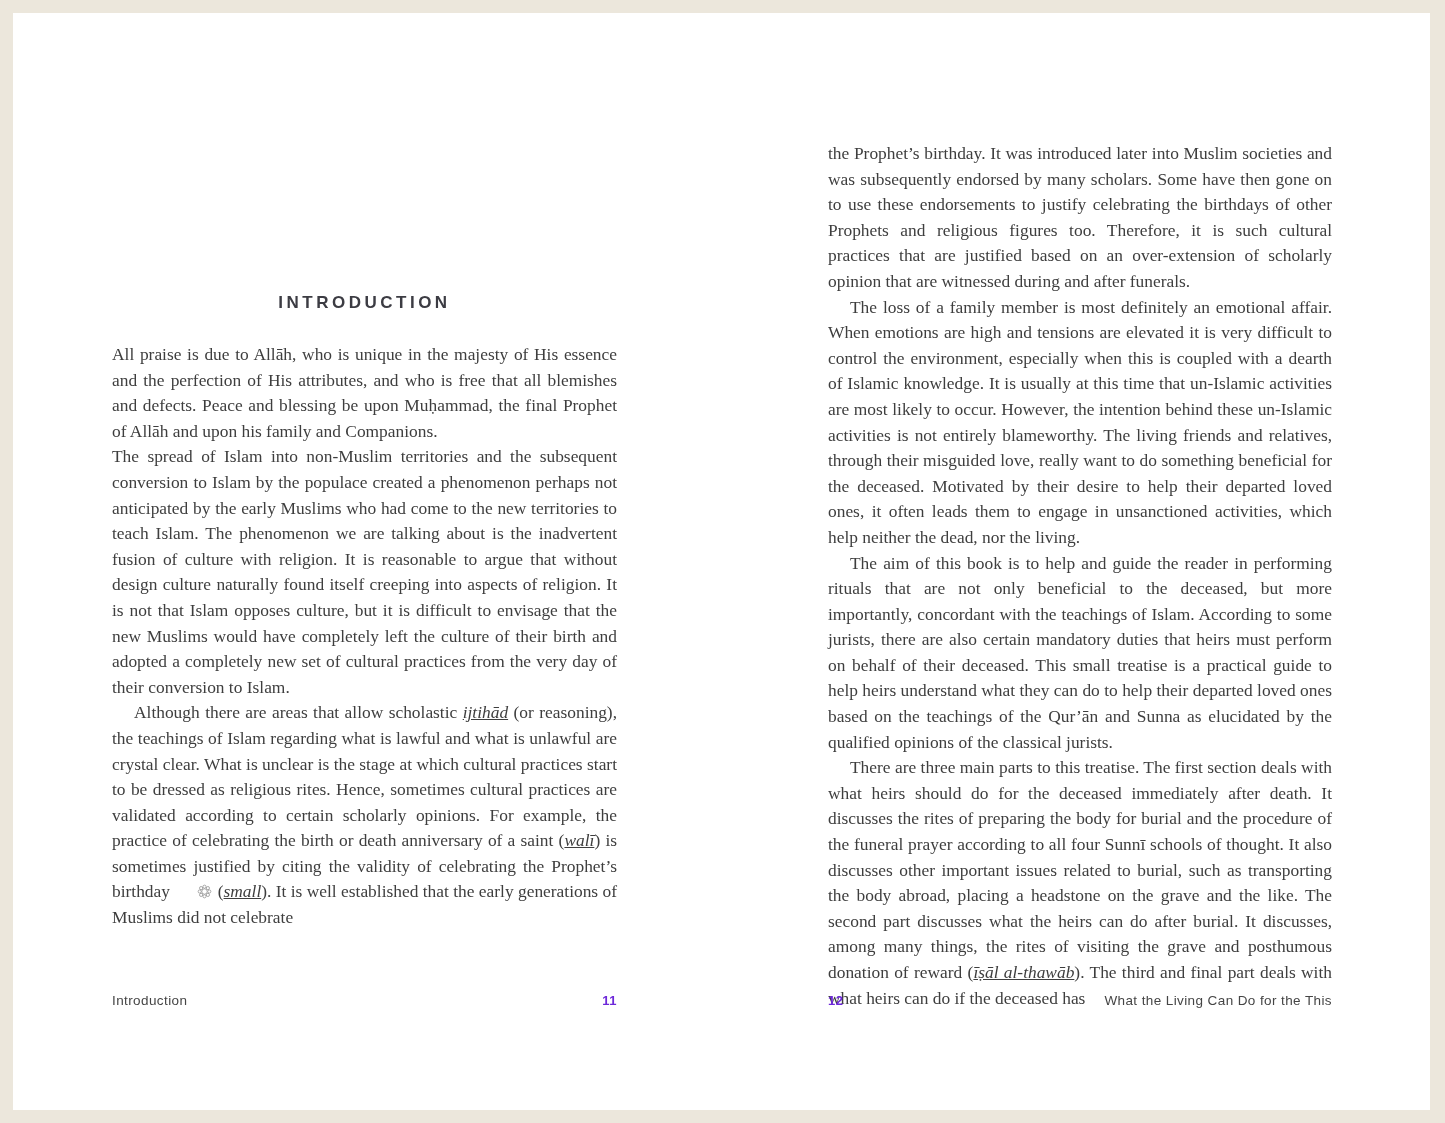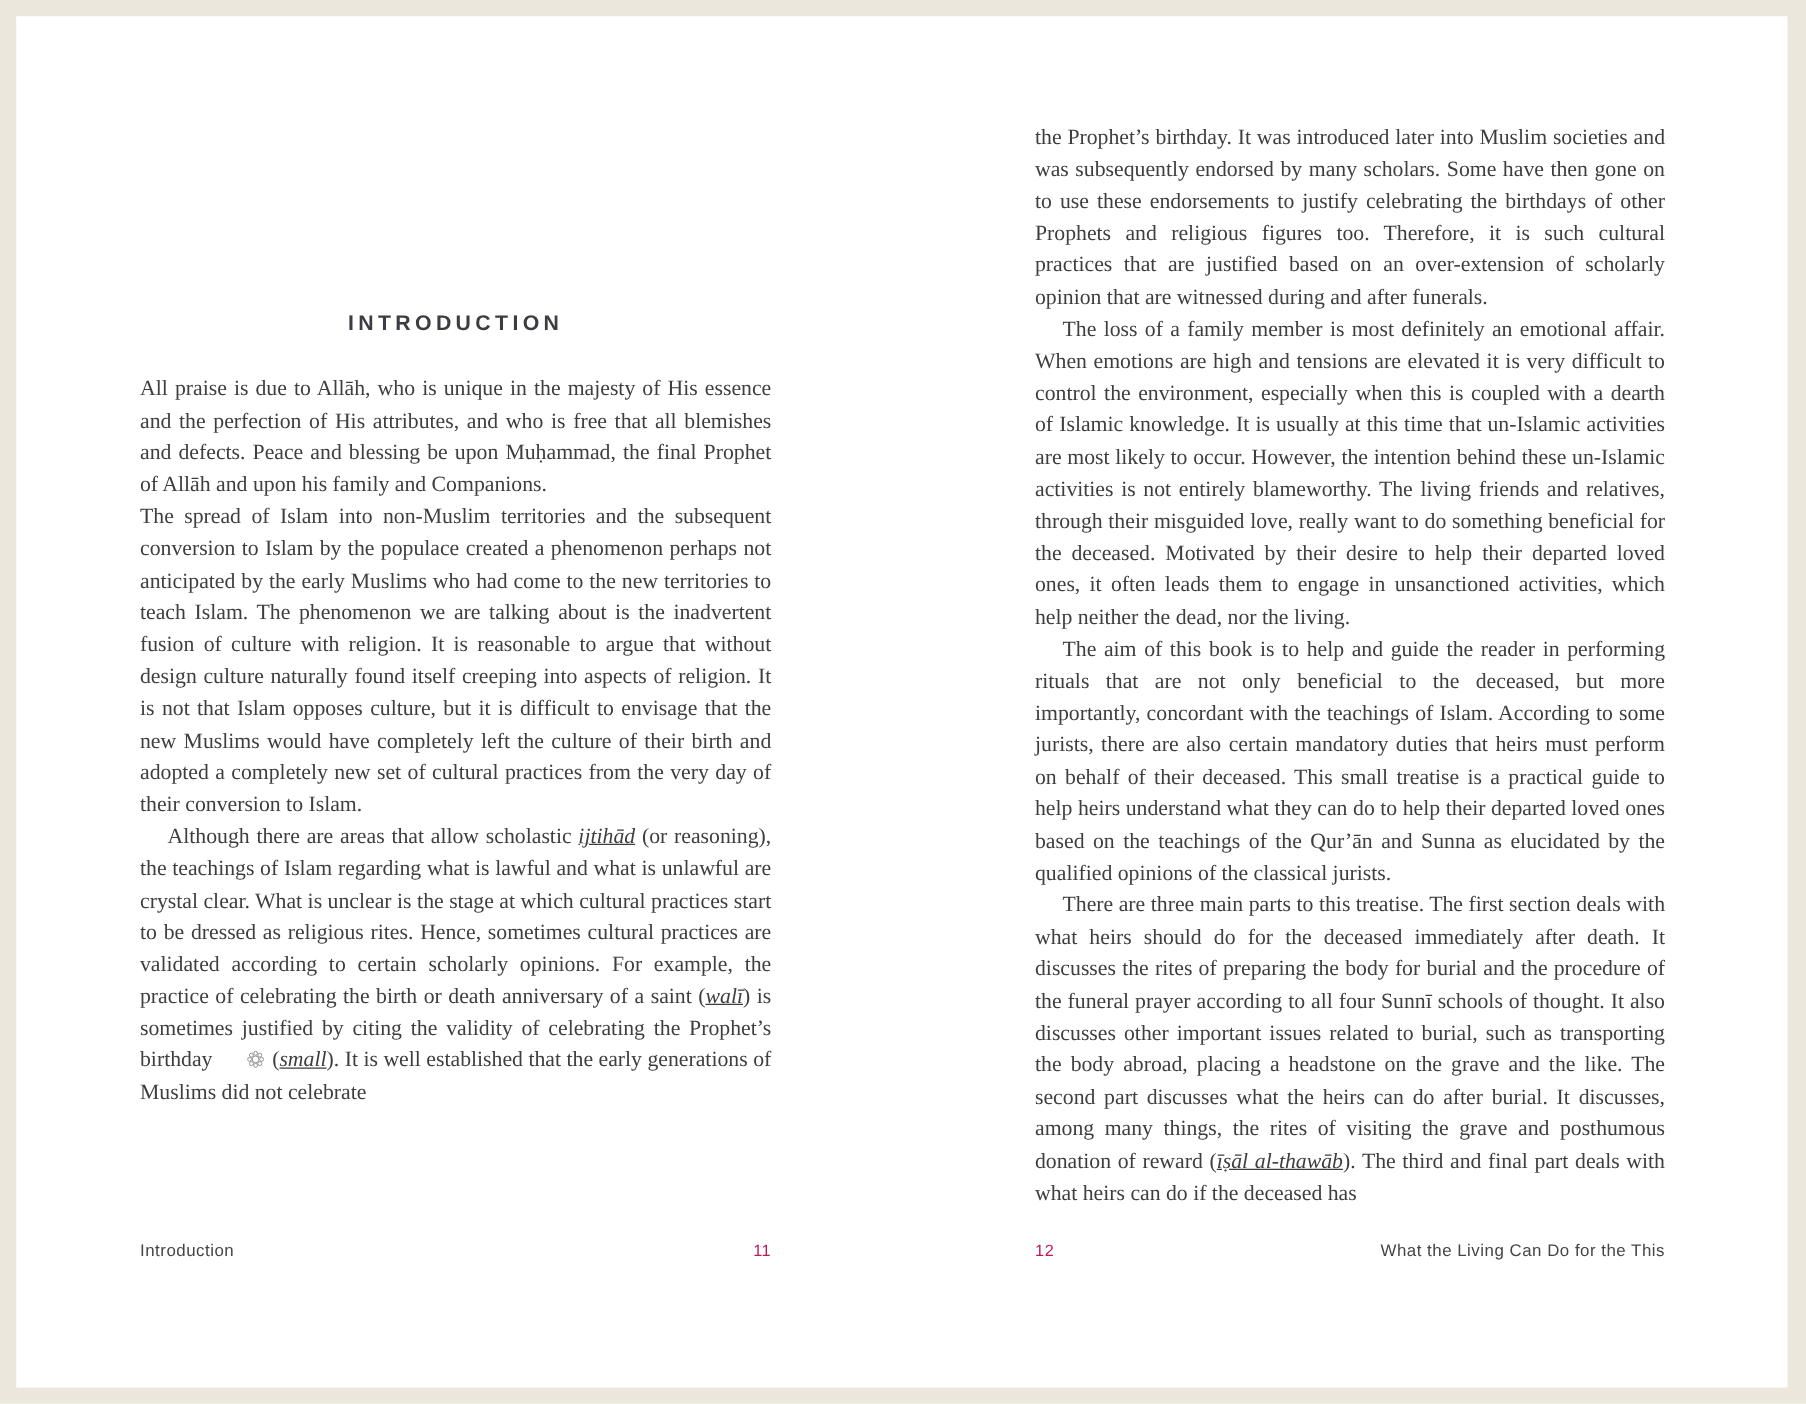--- a/index.html
+++ b/index.html
@@ -12,20 +12,21 @@
   }
   .paper {
     position: absolute;
     left: 13px; top: 13px;
     width: 1417px; height: 1097px;
     background: #ffffff;
   }
   .page-col {
     position: absolute;
     color: #3e3e3e;
+    margin-top: 44px;
   }
   .col-left  { left: 99px;  top: 236px; width: 505px; }
   .col-right { left: 815px; top: 84px;  width: 504px; }
 
   .chapter-heading {
     font-family: "Liberation Sans", "DejaVu Sans", sans-serif;
     font-weight: bold;
     font-size: 17px;
     letter-spacing: 3.5px;
     color: #3c3c43;
@@ -65,21 +66,21 @@
     font-family: "Liberation Sans", "DejaVu Sans", sans-serif;
     font-size: 13.5px;
     letter-spacing: 0.4px;
     color: #484848;
     display: flex;
     justify-content: space-between;
     align-items: baseline;
   }
   .footer-left  { left: 99px;  width: 505px; }
   .footer-right { left: 815px; width: 504px; align-items: center; }
-  .page-number { font-weight: normal; font-size: 13px; letter-spacing: 0.5px; color: #be185d; }
+  .page-number { font-weight: bold; font-size: 13px; letter-spacing: 0.5px; color: #6d28d9; }
   .running-head { color: #454545; }
 </style>
 </head>
 <body>
 
 <div class="paper">
 
   <div class="page-col col-left">
     <div class="chapter-heading">INTRODUCTION</div>
     <div class="body-text" id="left-blocks">

